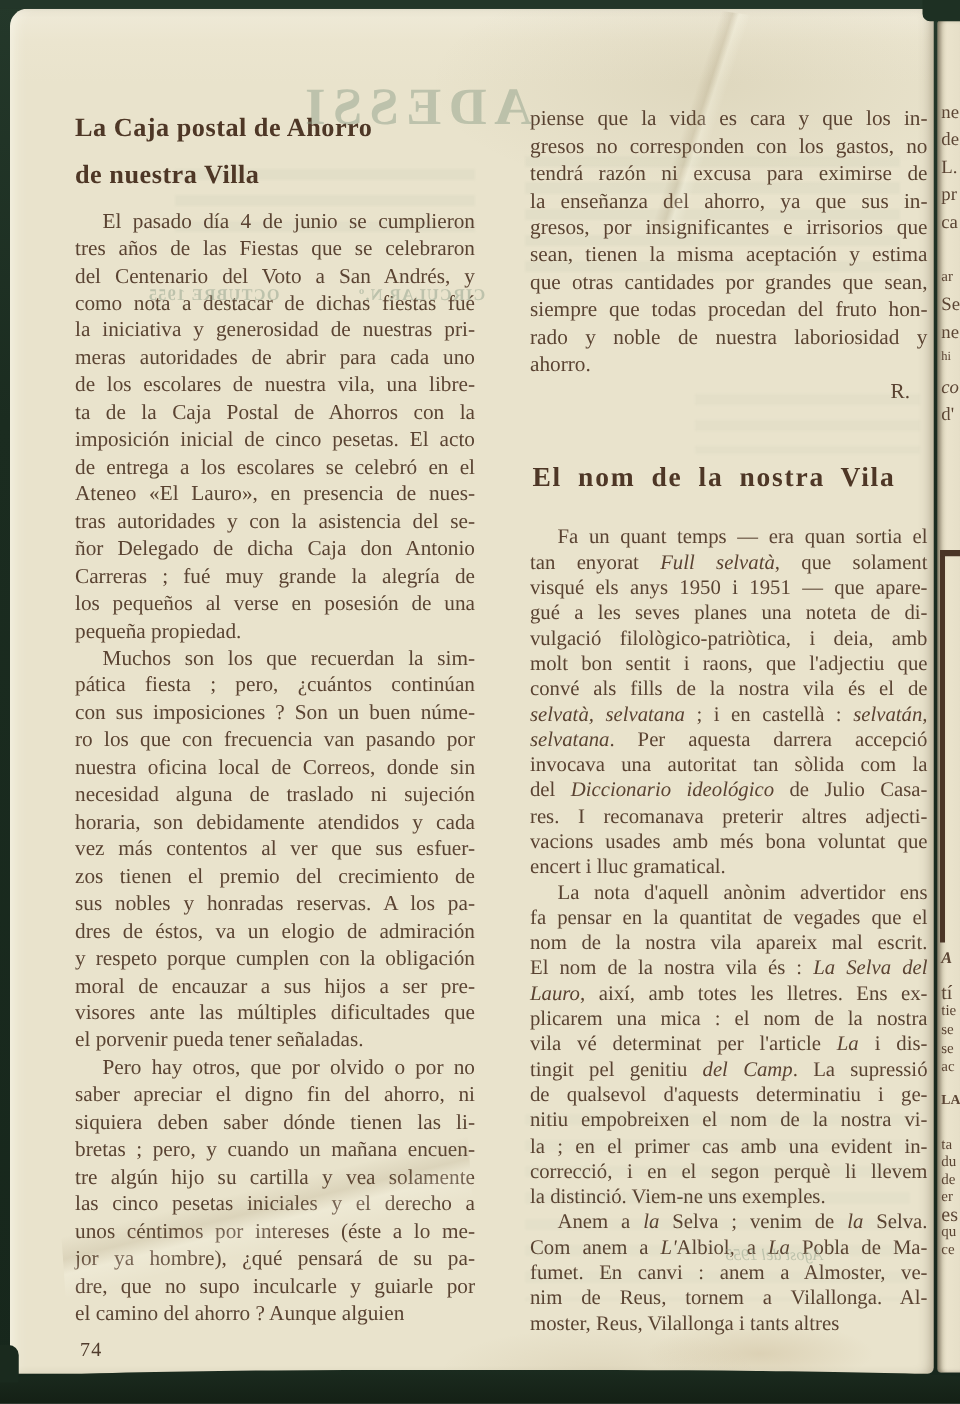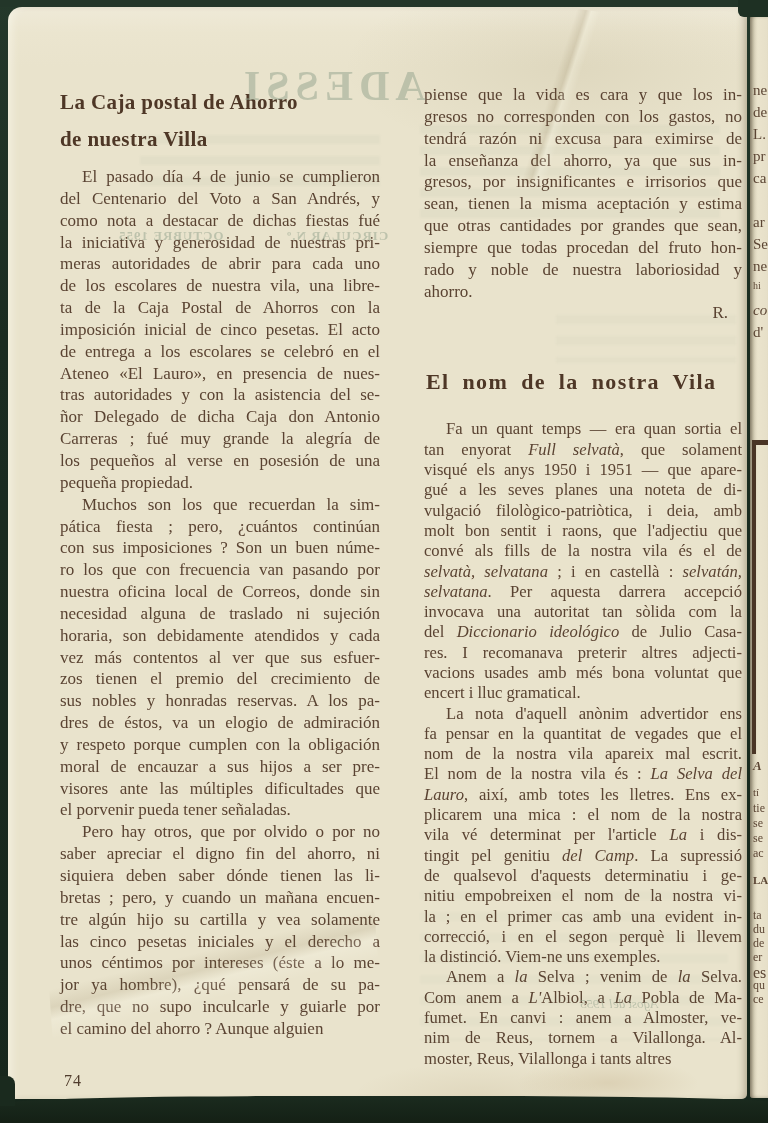--- a/index.html
+++ b/index.html
@@ -67,28 +67,28 @@
 
   <div class="sliver-paper"></div>
   <div class="np-border-v"></div>
   <div class="np-border-h"></div>
   <div id="sliver-frags">
       <div class="sliver-frag" style="top: 82px; font-size: 15px;">ne</div>
       <div class="sliver-frag" style="top: 104px; font-size: 15px;">de</div>
       <div class="sliver-frag" style="top: 126px; font-size: 15px;">L.</div>
       <div class="sliver-frag" style="top: 148px; font-size: 15px;">pr</div>
       <div class="sliver-frag" style="top: 170px; font-size: 15px;">ca</div>
-      <div class="sliver-frag" style="top: 214px; font-size: 15px;">ar</div>
+      <div class="sliver-frag" style="top: 214px; font-size: 12px;">ar</div>
       <div class="sliver-frag" style="top: 236px; font-size: 15px;">Se</div>
       <div class="sliver-frag" style="top: 258px; font-size: 15px;">ne</div>
       <div class="sliver-frag" style="top: 280px; font-size: 10px;">hi</div>
       <div class="sliver-frag" style="top: 302px; font-size: 15px; font-style: italic;">co</div>
       <div class="sliver-frag" style="top: 324px; font-size: 15px;">d'</div>
       <div class="sliver-frag" style="top: 758px; font-size: 13px; font-weight: bold; font-style: italic;">A</div>
-      <div class="sliver-frag" style="top: 786px; font-size: 11px;">tí</div>
+      <div class="sliver-frag" style="top: 786px; font-size: 16px;">tí</div>
       <div class="sliver-frag" style="top: 801px; font-size: 12px;">tie</div>
       <div class="sliver-frag" style="top: 816px; font-size: 12px;">se</div>
       <div class="sliver-frag" style="top: 831px; font-size: 12px;">se</div>
       <div class="sliver-frag" style="top: 846px; font-size: 12px;">ac</div>
       <div class="sliver-frag" style="top: 874px; font-size: 11px; font-weight: bold;">LA</div>
       <div class="sliver-frag" style="top: 908px; font-size: 12px;">ta</div>
       <div class="sliver-frag" style="top: 922px; font-size: 12px;">du</div>
       <div class="sliver-frag" style="top: 936px; font-size: 12px;">de</div>
       <div class="sliver-frag" style="top: 950px; font-size: 12px;">er</div>
       <div class="sliver-frag" style="top: 964px; font-size: 16px;">es</div>
@@ -110,20 +110,21 @@
         <div class="ghost" style="left: 572px; top: 989px; font-size: 13px; font-style: italic;">Agost del 1955</div>
       </div>
 
     <div class="col col-left">
         <div class="block title">
           <div class="tline">La Caja postal de Ahorro</div>
           <div class="tline">de nuestra Villa</div>
         </div>
         <div class="block para">
           <div class="line first">El pasado día 4 de junio se cumplieron</div>
+          <div class="line">tres años de las Fiestas que se celebraron</div>
           <div class="line">del Centenario del Voto a San Andrés, y</div>
           <div class="line">como nota a destacar de dichas fiestas fué</div>
           <div class="line">la iniciativa y generosidad de nuestras pri-</div>
           <div class="line">meras autoridades de abrir para cada uno</div>
           <div class="line">de los escolares de nuestra vila, una libre-</div>
           <div class="line">ta de la Caja Postal de Ahorros con la</div>
           <div class="line">imposición inicial de cinco pesetas. El acto</div>
           <div class="line">de entrega a los escolares se celebró en el</div>
           <div class="line">Ateneo «El Lauro», en presencia de nues-</div>
           <div class="line">tras autoridades y con la asistencia del se-</div>

